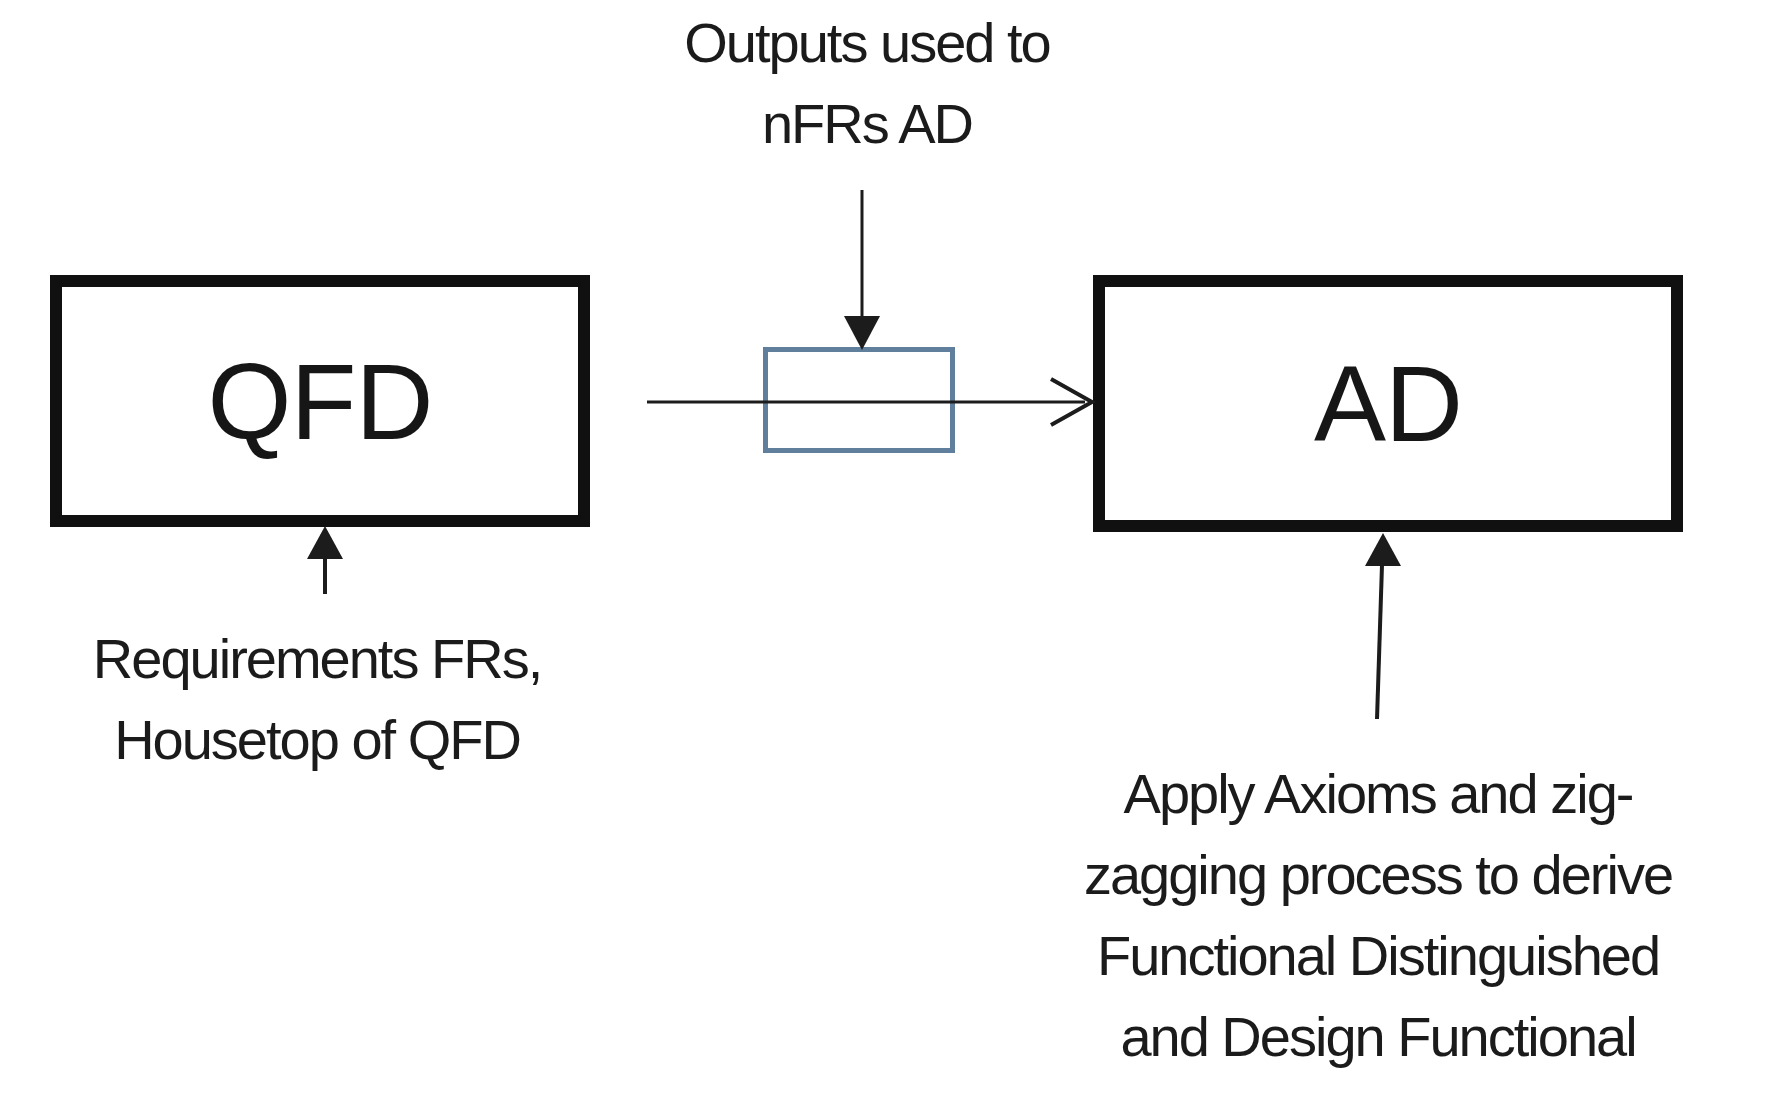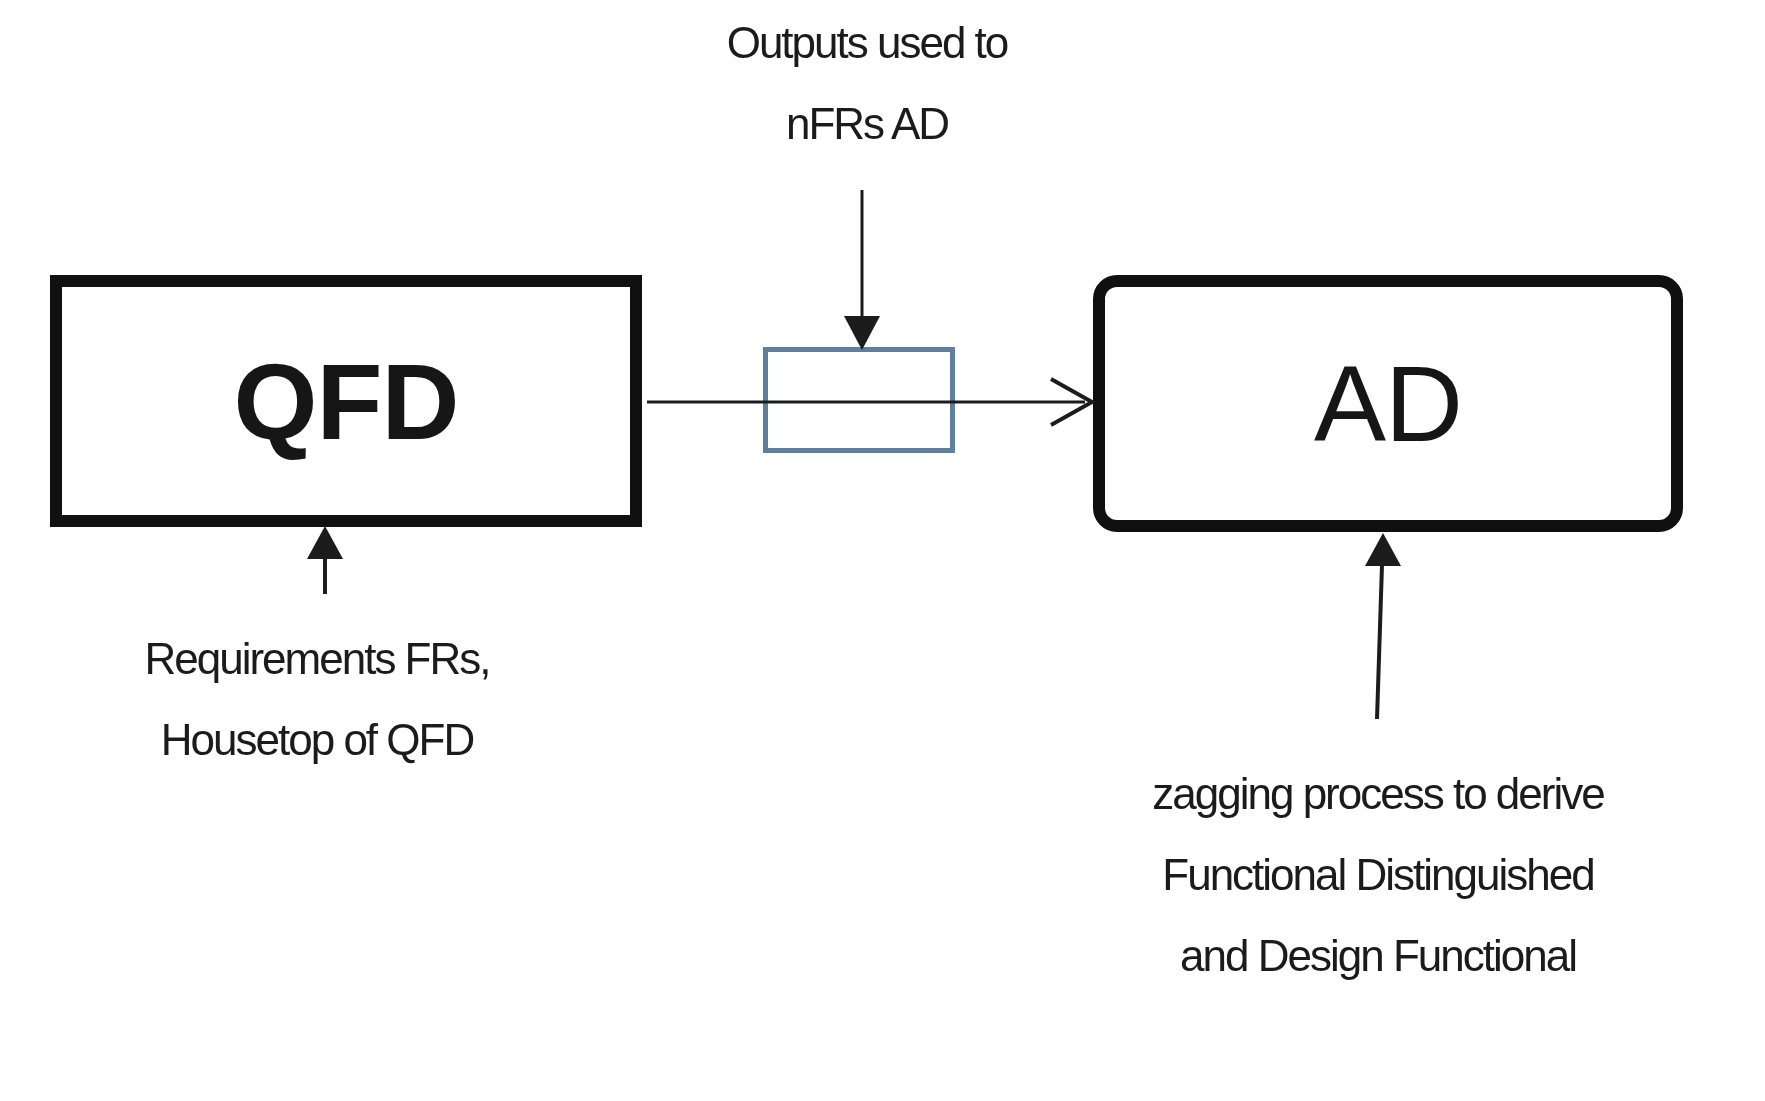--- a/index.html
+++ b/index.html
@@ -8,42 +8,42 @@
     width: 1765px;
     height: 1101px;
     background: #ffffff;
     font-family: "Liberation Sans", "DejaVu Sans", sans-serif;
     color: #1b1b1b;
     overflow: hidden;
   }
   .annotation {
     position: absolute;
     text-align: center;
-    font-size: 44px;
+    font-size: 56px;
     line-height: 81px;
     letter-spacing: -2px;
     color: #1b1b1b;
     white-space: nowrap;
   }
   .node {
     position: absolute;
     box-sizing: border-box;
     background: #ffffff;
     border: 12px solid #101010;
     display: flex;
     align-items: center;
     justify-content: center;
   }
   .node-label {
     font-size: 108px;
     letter-spacing: -1px;
     color: #161616;
   }
-  .node-qfd { left: 50px; top: 275px; width: 592px; height: 252px; font-weight: bold; }
-  .node-ad  { left: 1093px; top: 275px; width: 590px; height: 257px; border-radius: 24px; }
+  .node-qfd { left: 50px; top: 275px; width: 540px; height: 252px; }
+  .node-ad  { left: 1093px; top: 275px; width: 590px; height: 257px; }
   .connector-box {
     position: absolute;
     box-sizing: border-box;
     left: 763px; top: 347px; width: 192px; height: 106px;
     border: 5px solid #5f7f9d;
     background: transparent;
   }
   .top-annotation  { left: 567px; top: 2px;   width: 600px; }
   .qfd-annotation  { left: 17px;  top: 618px; width: 600px; }
   .ad-annotation   { left: 1028px;top: 753px; width: 700px; }
@@ -98,18 +98,19 @@
       <line class="stroke" x1="1382" y1="565" x2="1377" y2="719" stroke-width="4"></line>
     </g>
   </svg>
 
   <div class="annotation qfd-annotation">
     <div>Requirements FRs,</div>
     <div>Housetop of QFD</div>
   </div>
 
   <div class="annotation ad-annotation">
+    <div>Apply Axioms and zig-</div>
     <div>zagging process to derive</div>
     <div>Functional Distinguished</div>
     <div>and Design Functional</div>
   </div>
 
 </div>
 
 </body></html>

